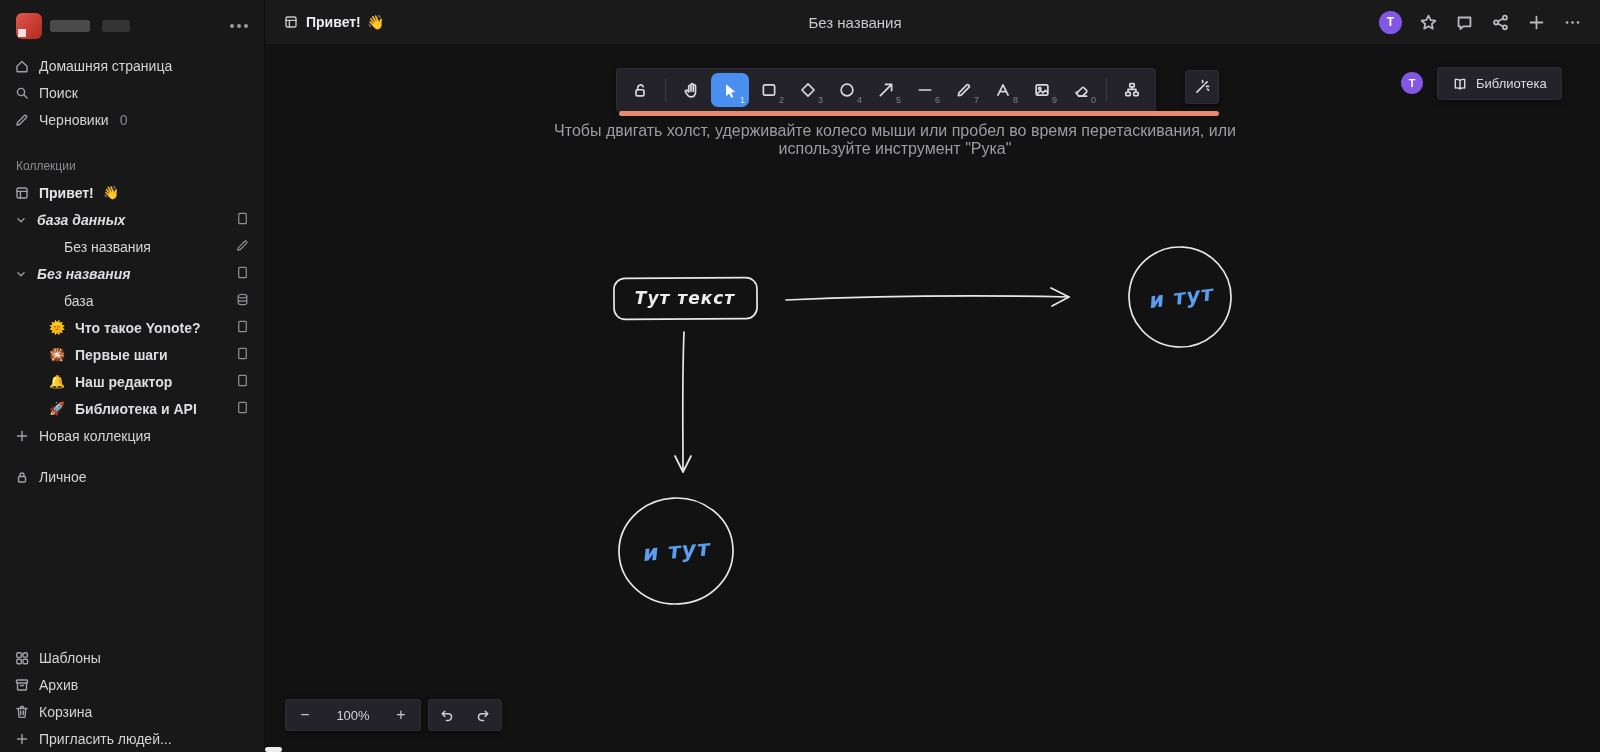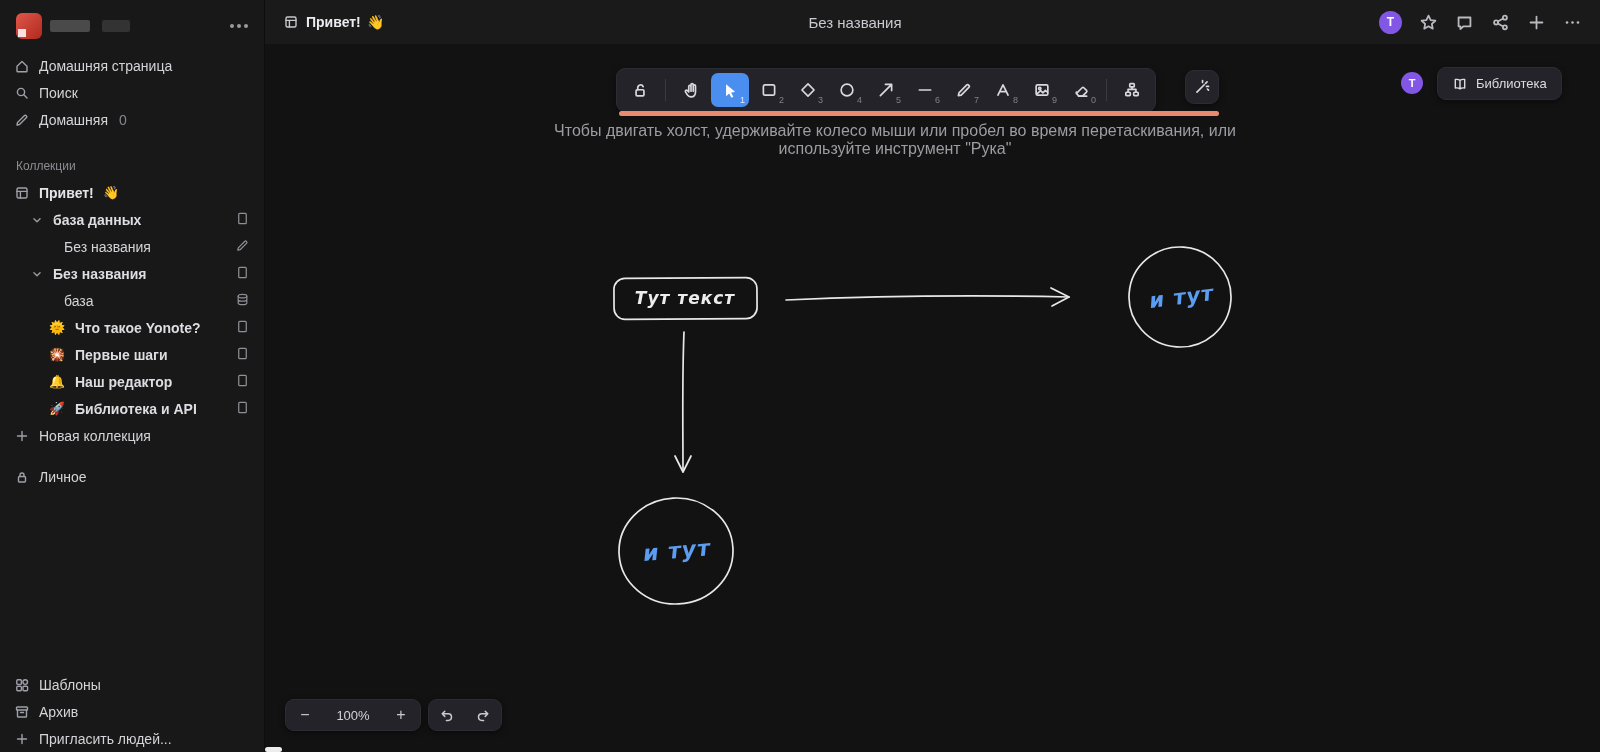--- a/index.html
+++ b/index.html
@@ -28,21 +28,21 @@
     stroke-linecap:round; stroke-linejoin:round; }
   .count { color:#86868e; margin-left:2px; }
   .sec-label { font-size:12px; color:#8c8c92; padding:0 16px; margin:26px 0 6px; }
   .bold { font-weight:700; color:#e4e4e8; }
   .semib { font-weight:600; color:#dddde2; }
   .row-right { margin-left:auto; color:#8f8f97; }
   .row-right svg { width:15px; height:15px; stroke:currentColor; fill:none; stroke-width:1.3;
     stroke-linecap:round; stroke-linejoin:round; }
   .chev { width:14px; height:14px; color:#9a9aa2; flex:none; }
   .chev svg { width:14px; height:14px; stroke:currentColor; fill:none; stroke-width:1.6; stroke-linecap:round; stroke-linejoin:round;}
-  .ind1 { padding-left:30px; }
+  .ind1 { padding-left:14px;font-style:italic; }
   .ind2 { padding-left:64px; }
   .ind-emoji { padding-left:48px; }
   .emoji { width:18px; flex:none; font-size:13px; text-align:center; }
   .spacer { flex:1; }
   .footer { padding-bottom:0; }
 
   
   .header { position:absolute; left:265px; top:0; width:1335px; height:44px; background:#1a1a1a;
     display:flex; align-items:center; padding:0 18px; z-index:4; }
   .crumb { display:flex; align-items:center; gap:7px; font-size:14px; color:#ececf0; font-weight:700; }
@@ -51,21 +51,21 @@
     color:#c9c9cf; font-weight:400; }
   .hdr-right { margin-left:auto; display:flex; align-items:center; gap:17px; }
   .avatar { width:23px; height:23px; border-radius:50%; background:#8257e6; color:#fff;
     font-size:12px; font-weight:700; display:flex; align-items:center; justify-content:center; cursor:pointer;}
   .hicon { width:19px; height:19px; color:#b9b9c0; cursor:pointer; }
   .hicon svg { width:19px; height:19px; stroke:currentColor; fill:none; stroke-width:1.5;
     stroke-linecap:round; stroke-linejoin:round; }
 
   
   .canvas { position:absolute; left:265px; top:44px; width:1335px; height:708px; background:#121212; }
-  .island { background:#232329; border:1px solid #2c2c34; border-radius:9px;
+  .island { background:#232329; border:1px solid #2c2c34; border-radius:3px;
     box-shadow:0 2px 6px rgba(0,0,0,.45); }
   .toolbar { position:absolute; left:351px; top:24px; display:flex; align-items:center; padding:4px; gap:1px; }
   .tool { position:relative; width:38px; height:34px; border:none; background:transparent;
     border-radius:7px; color:#d8d8de; cursor:pointer; display:flex; align-items:center; justify-content:center; }
   .tool svg { width:18px; height:18px; stroke:currentColor; fill:none; stroke-width:1.5;
     stroke-linecap:round; stroke-linejoin:round; }
   .tool .sc { position:absolute; right:4px; bottom:2px; font-size:9px; color:#80808c; }
   .tool.active { background:#4a8ff0; color:#ffffff; }
   .tool.active .sc { color:#e2ecff; }
   .tdiv { width:1px; height:22px; background:#3a3a44; margin:0 5px; flex:none; }
@@ -134,21 +134,21 @@
           </svg>
       </span>
       <span>Поиск</span>
     </div>
     <div class="s-row">
       <span class="ic">
         <svg viewBox="0 0 16 16">
             <path d="M3 13l.5-2.5 7-7a1 1 0 0 1 1.4 0l.6.6a1 1 0 0 1 0 1.4l-7 7Z"></path>
           </svg>
       </span>
-      <span>Домашняя</span>
+      <span>Черновики</span>
       <span class="count">0</span>
     </div>
 
     <div class="sec-label">Коллекции</div>
 
     <div class="s-row bold">
       <span class="ic">
         <svg viewBox="0 0 16 16">
             <rect x="3" y="3" width="10" height="10" rx="1.5"></rect>
             <path d="M3 6.4h10M6.4 6.4V13"></path>
@@ -278,20 +278,28 @@
           <svg viewBox="0 0 16 16">
               <rect x="2.5" y="3" width="11" height="3" rx=".8"></rect>
               <path d="M3.5 6v6.2a.8.8 0 0 0 .8.8h7.4a.8.8 0 0 0 .8-.8V6M6.5 8.5h3"></path>
             </svg>
         </span>
         <span>Архив</span>
       </div>
       <div class="s-row">
         <span class="ic">
           <svg viewBox="0 0 16 16">
+              <path d="M3 4.5h10M6.5 4.5V3.3a.8.8 0 0 1 .8-.8h1.4a.8.8 0 0 1 .8.8v1.2M4.3 4.5l.6 8a1 1 0 0 0 1 .9h4.2a1 1 0 0 0 1-.9l.6-8M6.7 7v3.8M9.3 7v3.8"></path>
+            </svg>
+        </span>
+        <span>Корзина</span>
+      </div>
+      <div class="s-row">
+        <span class="ic">
+          <svg viewBox="0 0 16 16">
               <path d="M8 3.5v9M3.5 8h9"></path>
             </svg>
         </span>
         <span>Пригласить людей...</span>
       </div>
     </div>
   </aside>
 
   <header class="header">
     <div class="crumb">

